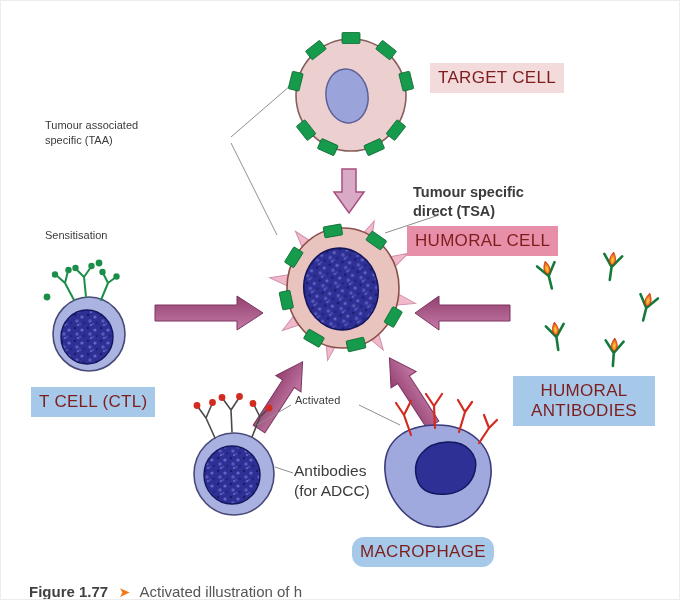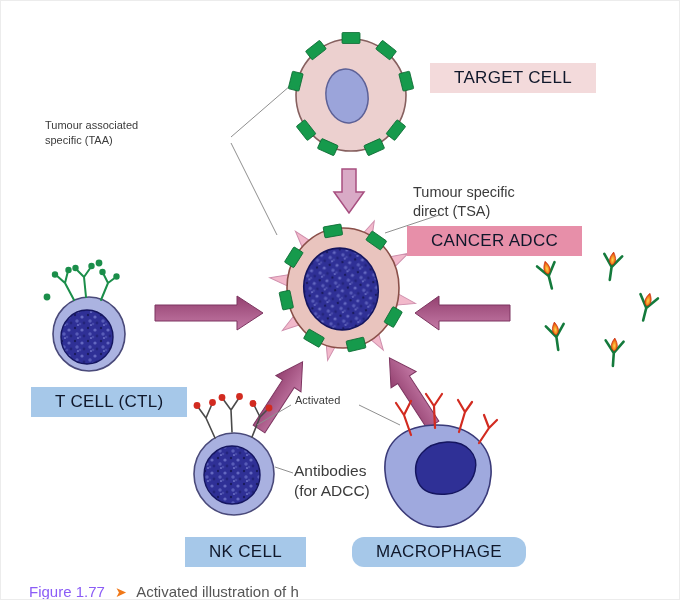--- a/index.html
+++ b/index.html
@@ -10,28 +10,28 @@
   }
   html,body{margin:0;padding:0;background:#fff;}
   #stage{
     position:relative;width:680px;height:600px;overflow:hidden;background:#fff;
     font-family:"Liberation Sans",sans-serif;box-sizing:border-box;border:1px solid #ececec;
   }
   #diagram-svg{position:absolute;left:0;top:0;}
   .txt{position:absolute;color:var(--text-dark);line-height:1.32;}
   .txt.big{font-size:11px;}
   .txt.med{font-size:15.5px;}
-  .txt.sm{font-size:14.5px;}
-  .lbl{position:absolute;color:#0f172a;padding:5px 24px;font-size:17px;letter-spacing:.3px;white-space:nowrap;}
+  .txt.sm{font-size:14.5px;font-weight:bold;}
+  .lbl{position:absolute;color:#7f1d1d;padding:5px 8px;font-size:17px;letter-spacing:.3px;white-space:nowrap;}
   .lbl-pink{background:var(--label-pink-bg,#f3dadb);}
   .lbl-rose{background:var(--cancer-label-bg,#e78fa9);}
   .lbl-blue{background:var(--label-blue-bg,#a6c8e9);}
   .lbl-center{text-align:center;}
   .caption{position:absolute;left:28px;top:582px;font-size:15px;color:#555;white-space:nowrap;}
-  .caption .fig{font-weight:normal;color:#8b5cf6;}
+  .caption .fig{font-weight:bold;color:#404040;}
   .caption .marker{color:#f07818;font-size:14px;padding:0 6px;}
 </style>
 </head>
 <body>
 
 <div id="stage">
 
   <svg id="diagram-svg" width="680" height="600" viewBox="0 0 680 600">
     <defs>
       <pattern id="speckle" patternUnits="userSpaceOnUse" width="13" height="13">
@@ -180,38 +180,42 @@
     </g>
     <line x1="292" y1="472" x2="274" y2="466" stroke="#8f8f8f" stroke-width="1"></line>
   </svg>
 
   <div class="txt big" style="left:44px;top:117px;">
     <div>Tumour associated</div>
     <div>specific (TAA)</div>
   </div>
 
   <div class="txt big" style="left:44px;top:227px;">
+    <div>Sensitisation</div>
   </div>
 
   <div class="txt sm" style="left:412px;top:182px;">
     <div>Tumour specific</div>
     <div>direct (TSA)</div>
   </div>
 
   <div class="txt big" style="left:294px;top:392px;text-align:center;">Activated</div>
 
   <div class="txt med" style="left:293px;top:460px;">
     <div>Antibodies</div>
     <div>(for ADCC)</div>
   </div>
 
   <div class="lbl lbl-pink" style="left:429px;top:62px;">TARGET CELL</div>
-  <div class="lbl lbl-rose" style="left:406px;top:225px;">CANCER ADCC</div>
+  <div class="lbl lbl-rose" style="left:406px;top:225px;">HUMORAL CELL</div>
   <div class="lbl lbl-blue" style="left:30px;top:386px;">T CELL (CTL)</div>
-  <div class="lbl lbl-blue" style="left:184px;top:536px;">NK CELL</div>
+  <div class="lbl lbl-blue lbl-center" style="left:512px;top:375px;width:126px;white-space:normal;">
+    <div>HUMORAL</div>
+    <div>ANTIBODIES</div>
+  </div>
   <div class="lbl lbl-blue" style="left:351px;top:536px;border-radius:12px;">MACROPHAGE</div>
 
   <div class="caption">
     <span class="fig">Figure 1.77</span>
     <span class="marker">➤</span>
     <span>Activated illustration of h</span>
   </div>
 
 </div>
 

